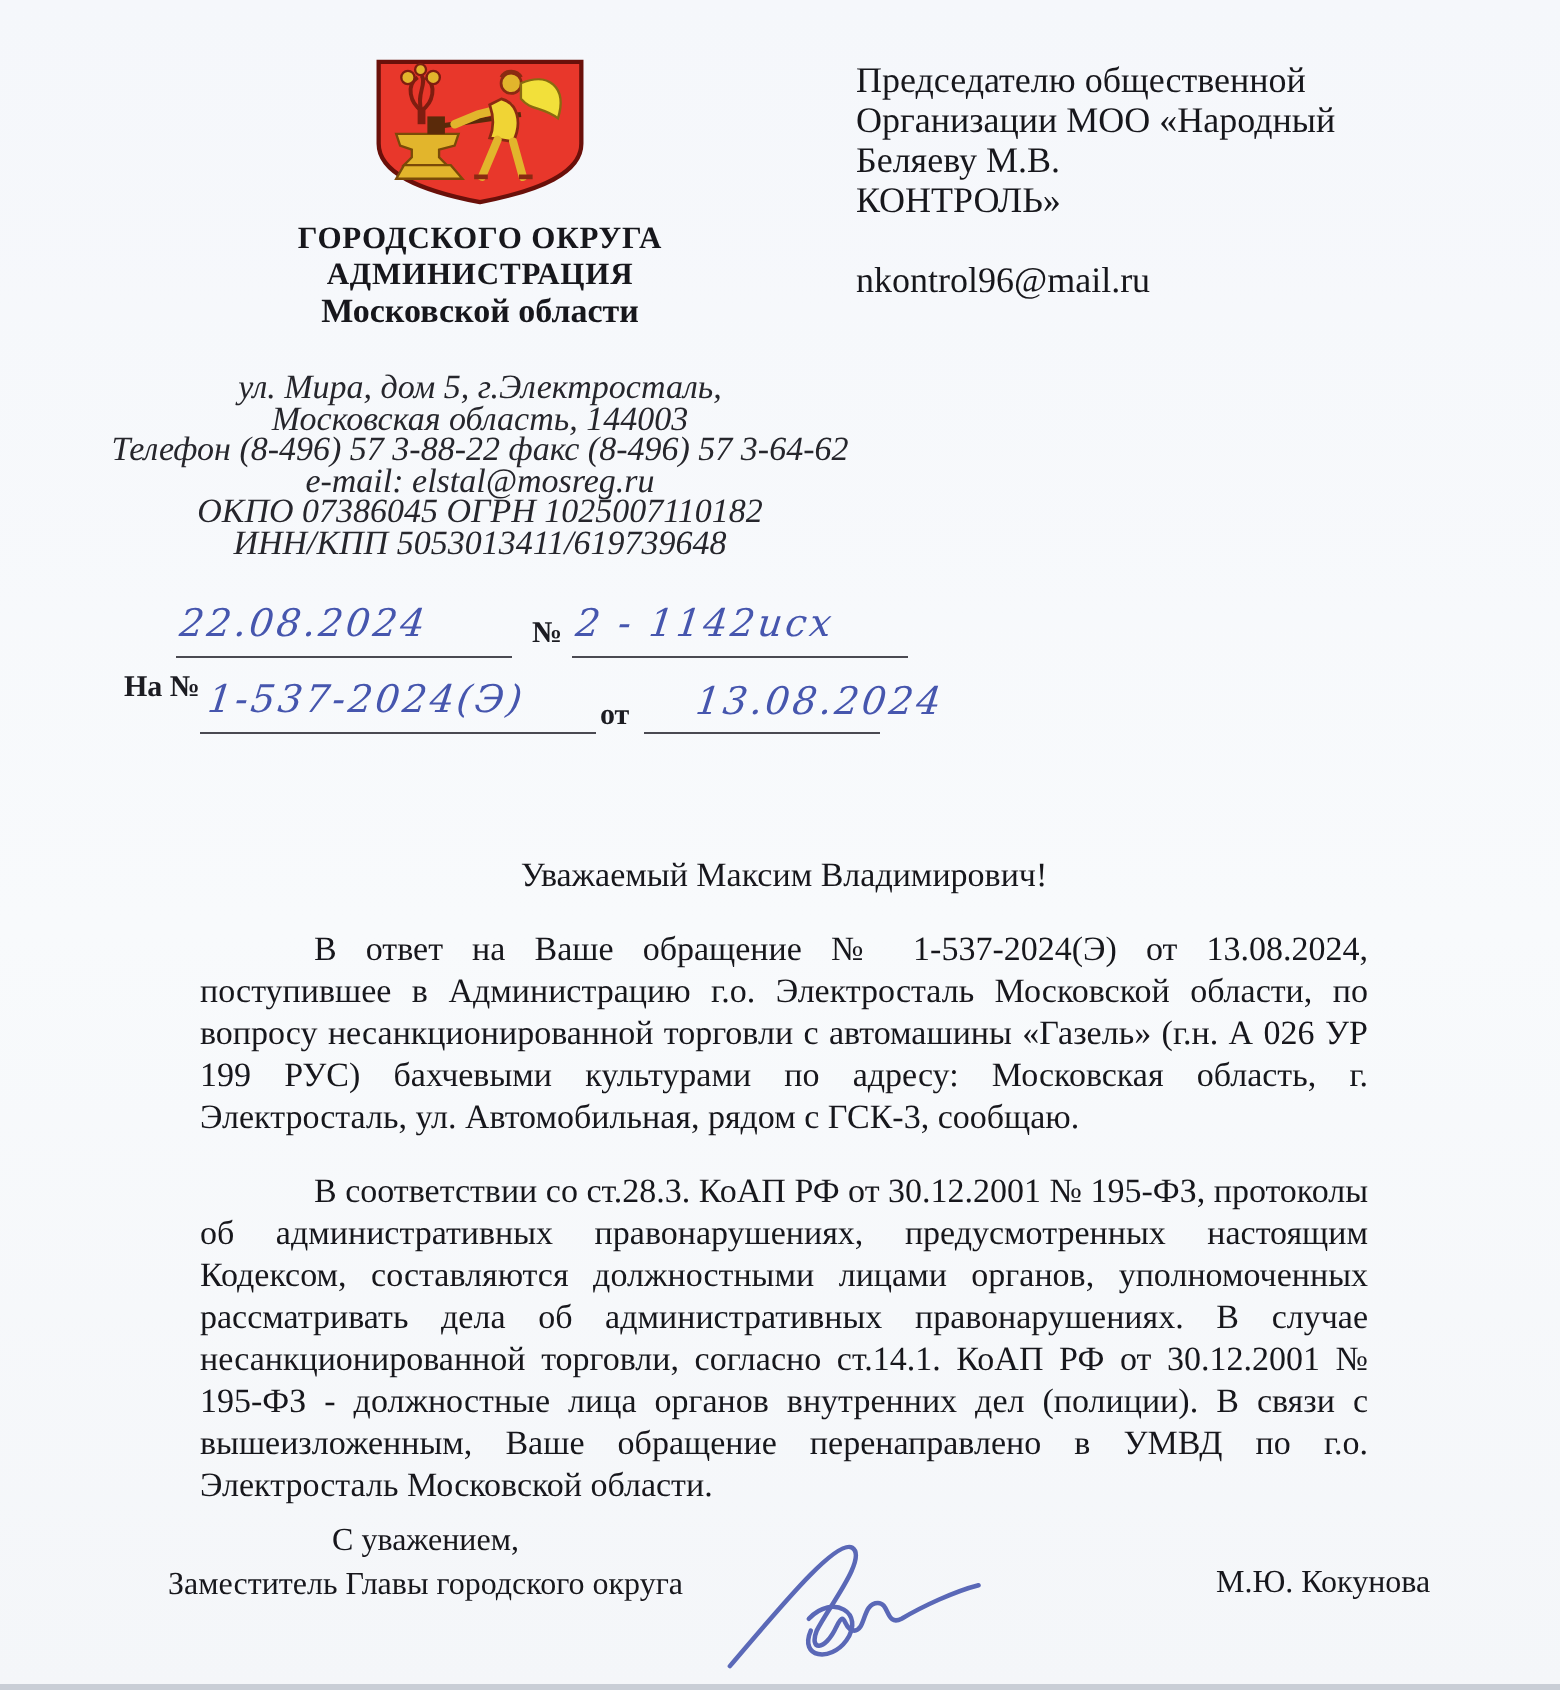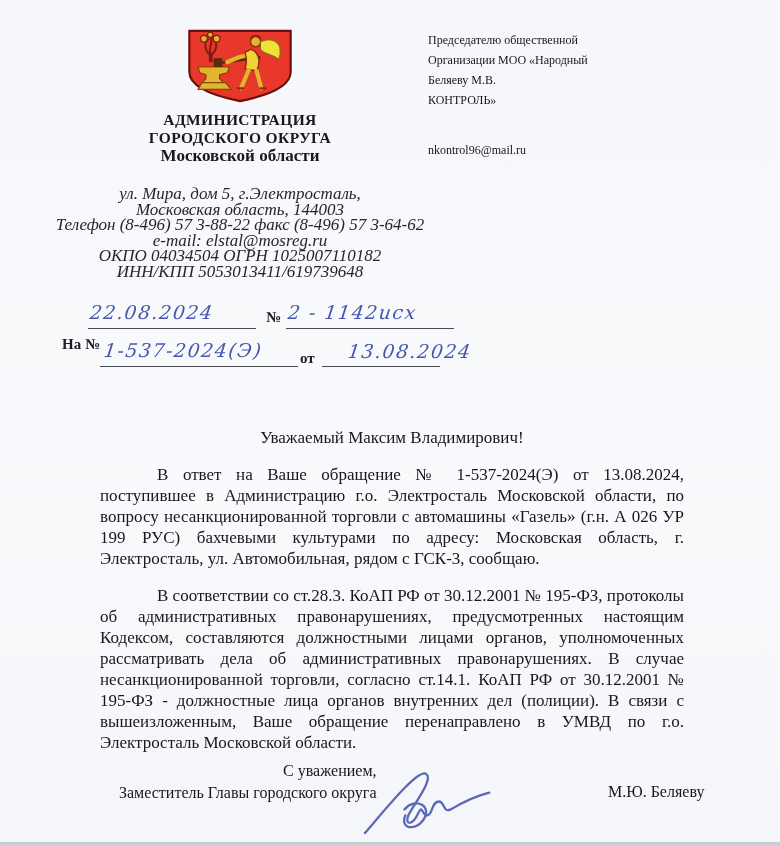--- a/index.html
+++ b/index.html
@@ -8,22 +8,22 @@
     background:linear-gradient(180deg,#f5f7fb 0%,#f8fafc 55%,#f4f6f9 100%);
     font-family:"Liberation Serif", serif;color:#17171c;overflow:hidden;
   }
   
   .letterhead{position:absolute;left:55px;top:28px;width:370px;text-align:center;}
   .emblem{width:112px;height:76px;display:block;margin:0 auto 7px auto;}
   .org-line{font-weight:bold;font-size:15.5px;line-height:17.5px;letter-spacing:.4px;}
   .region-line{font-weight:bold;font-size:17px;line-height:16px;margin-top:2px;}
   .addr{margin-top:22px;font-style:italic;font-size:17px;line-height:15.6px;color:#26262c;}
   
-  .recipient{position:absolute;left:428px;top:30px;width:315px;font-size:12px;line-height:20px;text-align:left;}
-  .recipient-email{margin-top:30px;}
+  .recipient{position:absolute;left:428px;top:30px;width:315px;font-size:18px;line-height:20px;text-align:left;}
+  .recipient-email{margin-top:20px;}
   
   .refs{position:absolute;left:60px;top:296px;width:390px;height:90px;font-size:15px;}
   .refs .lbl{position:absolute;font-weight:bold;color:#1c1c22;}
   .uline{position:absolute;height:0;border-bottom:1.4px solid #4a4a52;}
   .hand{
     position:absolute;font-family:"DejaVu Serif", serif;font-style:italic;
     color:#4656ae;letter-spacing:1.5px;transform:skewX(-7deg);
     font-size:19px;white-space:nowrap;
   }
   .u1{left:28px;top:32px;width:168px;}
@@ -35,21 +35,21 @@
   .ref-num{left:228px;top:5px;}
   .na-label{left:2px;top:40px;}
   .ref-reply{left:44px;top:43px;}
   .ot-label{left:240px;top:54px;}
   .ref-from{left:288px;top:44px;}
   
   .bodytext{position:absolute;left:84px;top:427px;width:616px;font-size:17px;line-height:21px;text-align:justify;}
   .salutation{text-align:center;margin:0 0 11px 0;}
   p.para{margin:16px;text-indent:57px;}
   
-  .closing{position:absolute;left:84px;top:760px;font-size:16px;line-height:22px;text-align:right;margin-left:35px;}
+  .closing{position:absolute;left:84px;top:760px;font-size:16px;line-height:22px;text-align:center;}
   .signer{position:absolute;left:608px;top:783px;font-size:16px;}
   .signature{position:absolute;left:360px;top:764px;width:150px;height:74px;}
   .scan-edge{position:absolute;left:0;bottom:0;width:100%;height:3px;background:#c9ced6;}
 </style>
 </head>
 <body>
 
 <div class="page">
 
   <div class="letterhead">
@@ -83,29 +83,29 @@
 
         <path d="M66 43 L58 62 M74 44 L79 62" stroke="#e2b52c" stroke-width="4.2" fill="none" stroke-linecap="round"></path>
         <path d="M54 62 h7 M77 62 h7" stroke="#8a2a12" stroke-width="2.4"></path>
 
         <circle cx="73" cy="14" r="5.2" fill="#e2b52c" stroke="#8a2a12" stroke-width="1.4"></circle>
         <path d="M68 11 C70 7 76 7 78 11" stroke="#8a2a12" stroke-width="2" fill="none"></path>
 
         <path d="M78 14 C92 8 102 16 97 32 C89 26 83 28 78 22 Z" fill="#f2e03a" stroke="#8a6a10" stroke-width="1.2"></path>
       </g>
     </svg>
+    <div class="org-line">ГОРОДСКОГО ОКРУГА</div>
     <div class="org-line">АДМИНИСТРАЦИЯ</div>
-    <div class="org-line">ГОРОДСКОГО ОКРУГА</div>
     <div class="region-line">Московской области</div>
     <div class="addr">
       <div>ул. Мира, дом 5, г.Электросталь,</div>
       <div>Московская область, 144003</div>
       <div>Телефон (8-496) 57 3-88-22 факс (8-496) 57 3-64-62</div>
       <div>e-mail: elstal@mosreg.ru</div>
-      <div>ОКПО 04034504 ОГРН 1025007110182</div>
+      <div>ОКПО 07386045 ОГРН 1025007110182</div>
       <div>ИНН/КПП 5053013411/619739648</div>
     </div>
   </div>
 
   <div class="recipient">
     <div>Председателю общественной</div>
     <div>Организации МОО «Народный</div>
     <div>Беляеву М.В.</div>
     <div>КОНТРОЛЬ»</div>
     <div class="recipient-email">nkontrol96@mail.ru</div>
@@ -137,16 +137,16 @@
     <div>Заместитель Главы городского округа</div>
   </div>
 
   <svg class="signature" viewBox="0 0 150 75" aria-hidden="true">
     <g fill="none" stroke="#4d5cb2" stroke-width="2.3" stroke-linecap="round" opacity="0.92">
       <path d="M4 70 C28 42 58 5 66 10 C74 15 54 40 48 52 C44 62 52 63 58 50 C63 40 61 52 67 52 C73 52 71 38 79 38 C85 38 83 50 91 46 C101 40 118 32 130 29"></path>
       <path d="M44 46 C56 33 73 43 63 57 C55 68 39 66 45 52"></path>
     </g>
   </svg>
 
-  <div class="signer">М.Ю. Беляеву</div>
+  <div class="signer">М.Ю. Кокунова</div>
 
   <div class="scan-edge"></div>
 </div>
 
 </body></html>

